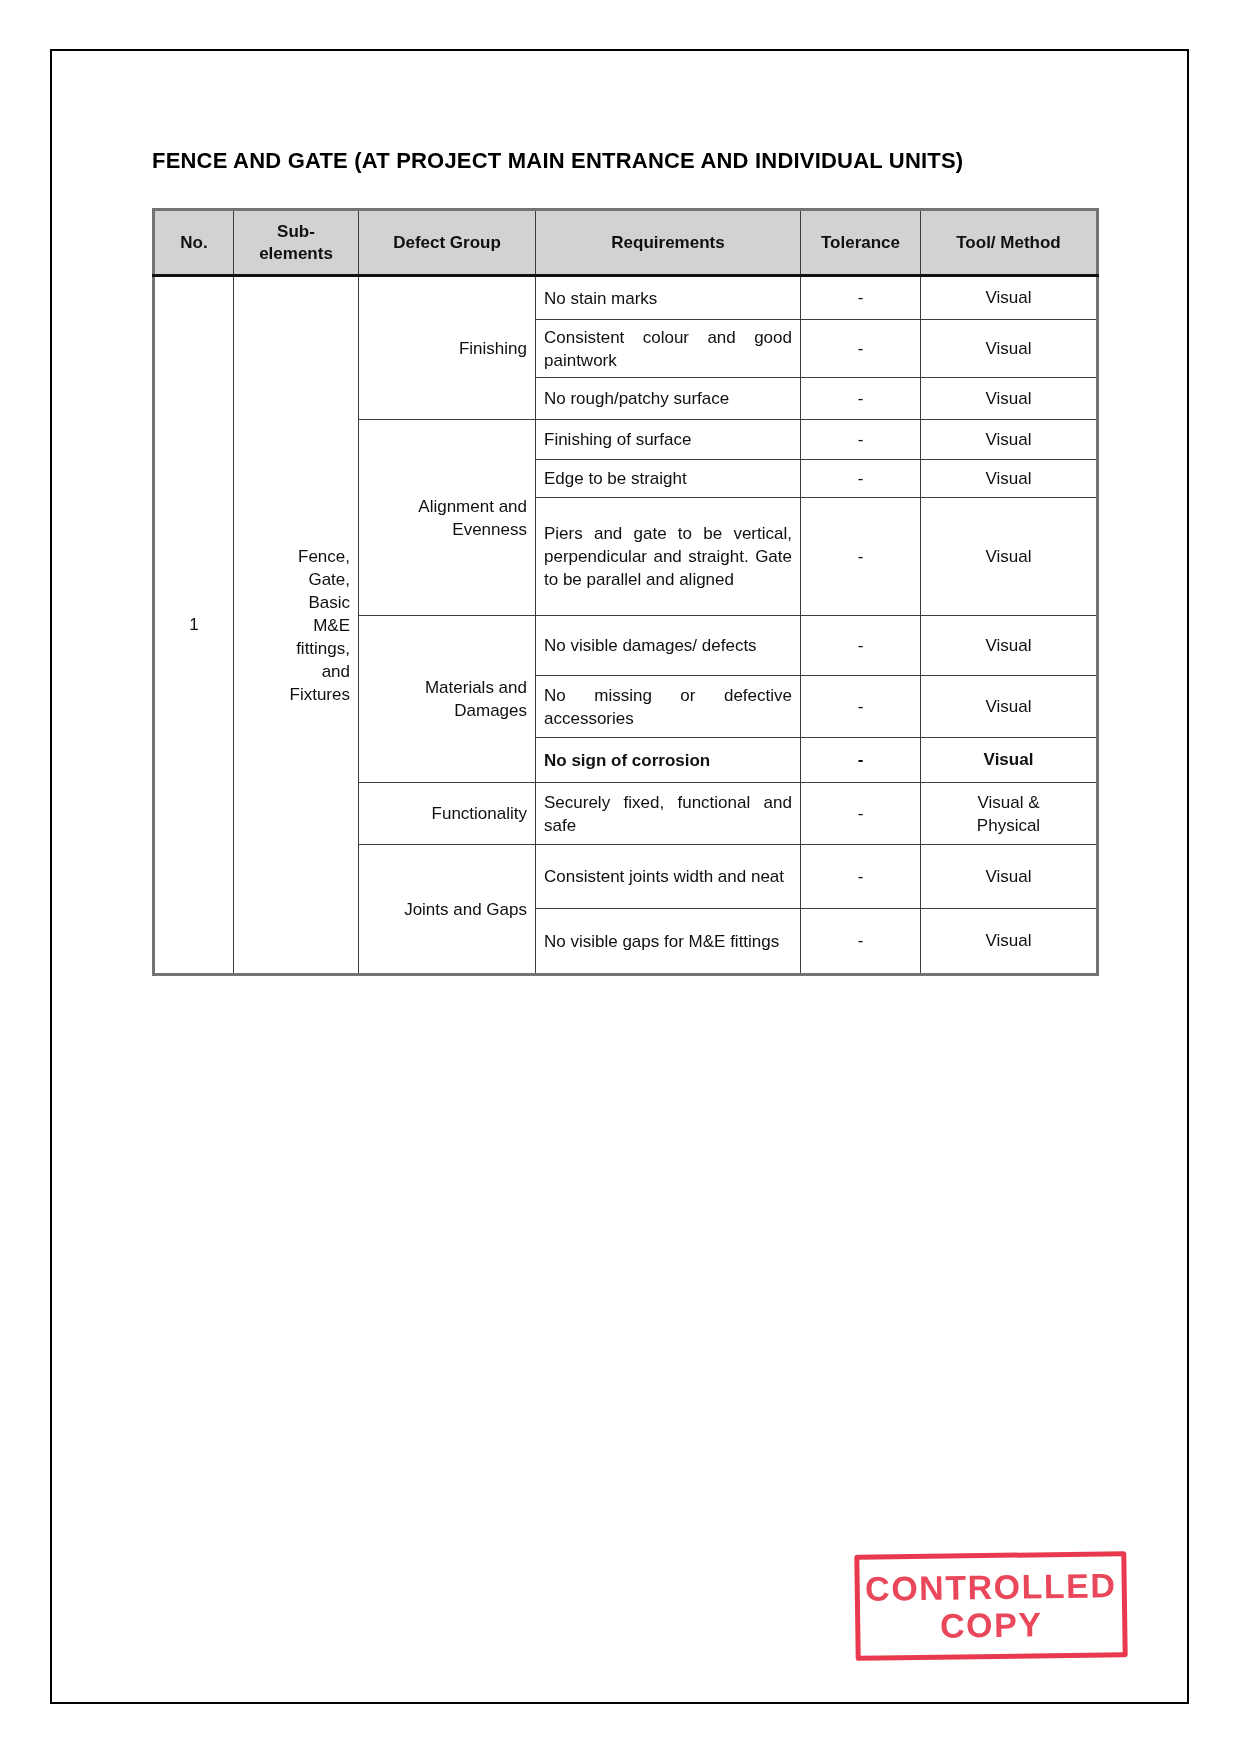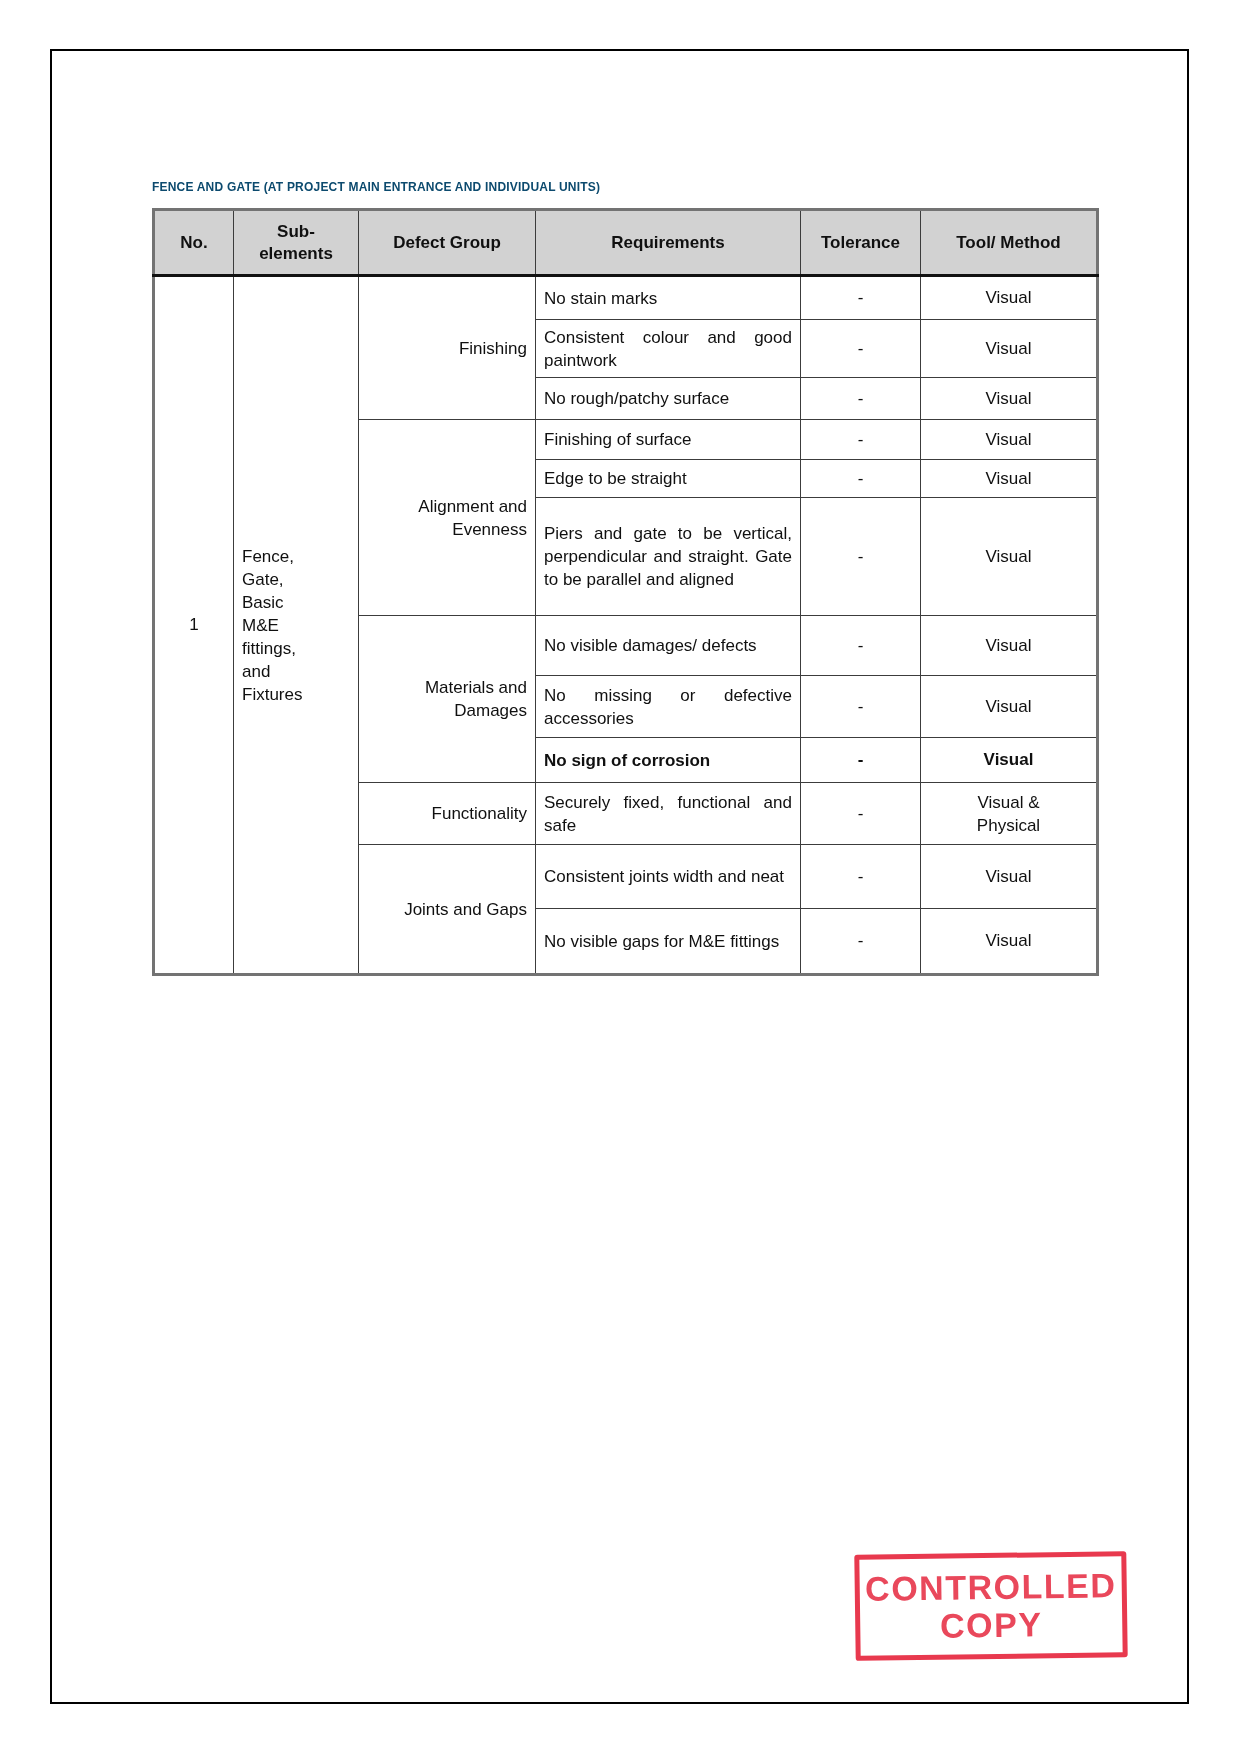--- a/index.html
+++ b/index.html
@@ -6,22 +6,22 @@
   body{
     width:1241px;height:1755px;position:relative;
     font-family:"Liberation Sans",sans-serif;color:#1a1a1a;
     -webkit-font-smoothing:antialiased;
   }
   .page-frame{
     position:absolute;left:50px;top:49px;width:1139px;height:1655px;
     border:2px solid #000;box-sizing:border-box;background:#fff;
   }
   .doc-title{
-    position:absolute;left:152px;top:180px;width:900px;
-    font-size:12px;font-weight:bold;letter-spacing:.2px;color:#0c4a6e;
+    position:absolute;left:152px;top:148px;width:900px;
+    font-size:22px;font-weight:bold;letter-spacing:.2px;color:#000000;
     white-space:nowrap;
   }
   table.qc{
     position:absolute;left:152px;top:208px;width:944px;
     border-collapse:collapse;table-layout:fixed;
     border:3px solid #737373;
     font-size:17px;
   }
   table.qc th,table.qc td{
     border:1.5px solid #3c3c3c;
@@ -38,21 +38,21 @@
     white-space:pre-line;line-height:22px;
   }
   td.c{text-align:center;}
   td.req{
     text-align:justify;
     padding:8px 10px;
     line-height:23px;
   }
   .preline{white-space:pre-line;line-height:23px;margin-left:43px;}
   td.groupcell{text-align:right;white-space:pre-line;line-height:23px;}
-  td.subcell{text-align:left;white-space:pre-line;line-height:23px;}
+  td.subcell{text-align:right;white-space:pre-line;line-height:23px;}
   .stamp{
     position:absolute;left:855px;top:1553px;width:272px;height:106px;
     border:5px solid #e8394e;border-radius:3px;box-sizing:border-box;
     display:flex;flex-direction:column;align-items:center;justify-content:center;
     transform:rotate(-0.8deg);
     background:rgba(255,255,255,0);
   }
   .stamp-line{
     font-weight:bold;font-size:34px;line-height:38px;letter-spacing:1.5px;
     color:#e8394e;opacity:.92;

